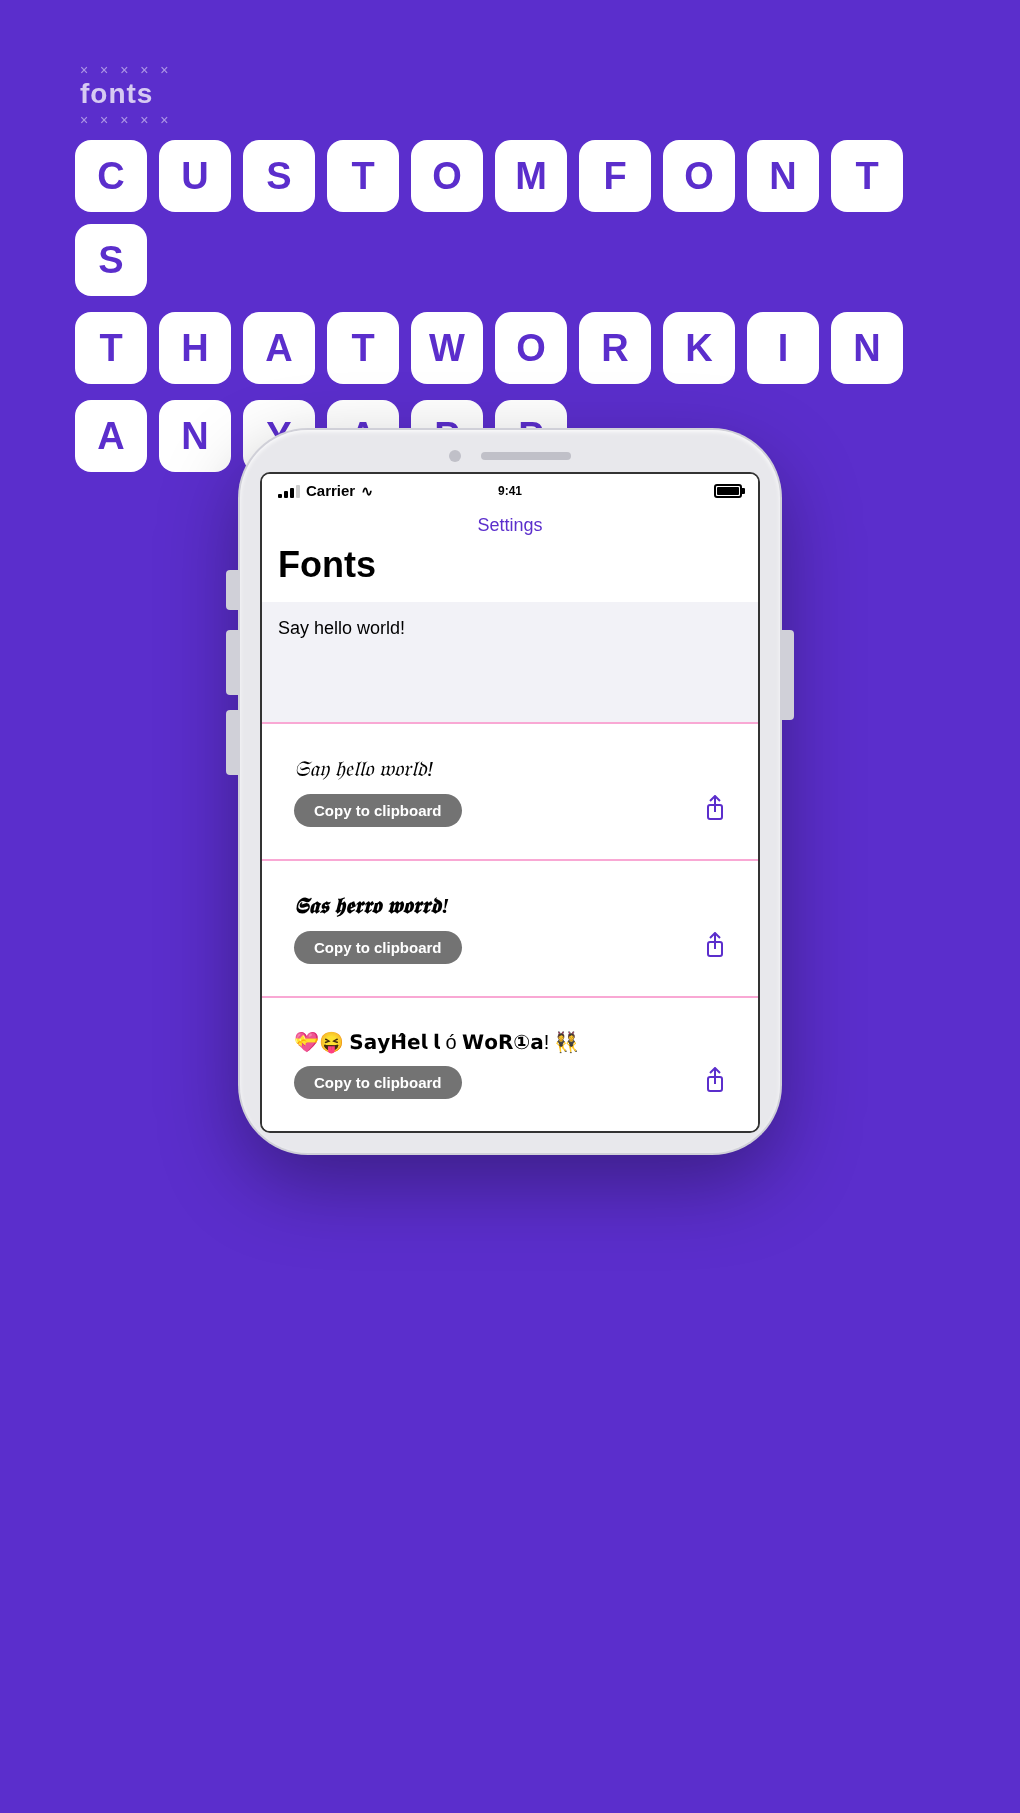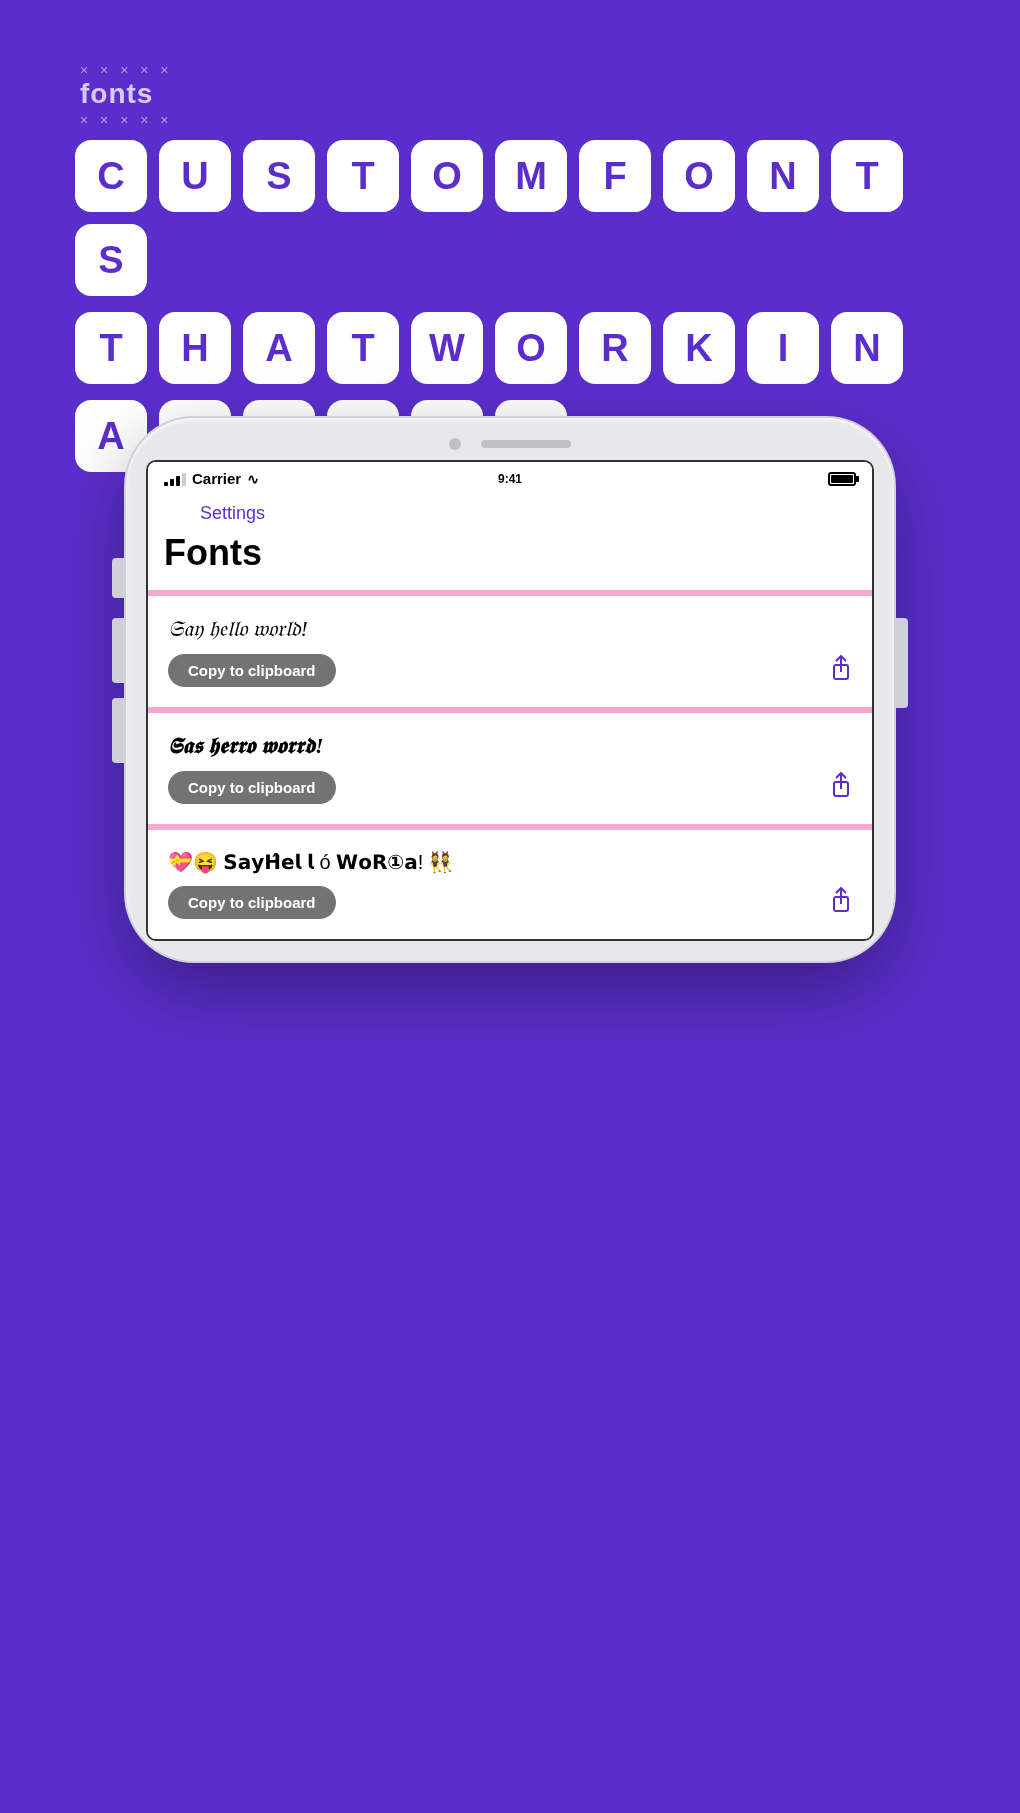--- a/index.html
+++ b/index.html
@@ -59,24 +59,24 @@
       border-radius: 16px;
       display: flex;
       align-items: center;
       justify-content: center;
       letter-spacing: 0;
     }
 
     
     .phone-wrapper {
       position: absolute;
-      top: 418px;
+      top: 430px;
       left: 50%;
       transform: translateX(-50%);
-      width: 768px;
+      width: 540px;
     }
 
     .phone-outer {
       background: #e8e8ec;
       border-radius: 68px;
       padding: 20px;
       box-shadow:
         0 0 0 2px #d0d0d8,
         0 30px 80px rgba(0,0,0,0.35),
         inset 0 2px 4px rgba(255,255,255,0.8);
@@ -231,24 +231,23 @@
     .battery-fill {
       width: 100%;
       height: 100%;
       background: #000;
       border-radius: 1px;
     }
 
     
     .app-header {
       display: flex;
-      justify-content: flex-start;
+      justify-content: center;
       padding: 8px 16px 4px;
       background: white;
-      margin-left: 36px;
     }
 
     .settings-link {
       color: #5B2ECC;
       font-size: 18px;
       font-weight: 400;
     }
 
     .app-title {
       padding: 4px 16px 16px;
@@ -266,22 +265,22 @@
       font-size: 18px;
       color: #000;
     }
 
     
     .font-list {
       background: white;
     }
 
     .font-item {
-      padding: 20px;
-      border-top: 6px solid #f9a8d4;
+      padding: 32px;
+      border-top: 2px solid #f9a8d4;
       position: relative;
     }
 
     .font-row {
       display: flex;
       align-items: center;
       justify-content: space-between;
     }
 
     .copy-btn {
@@ -406,20 +405,23 @@
           </div>
         </div>
       </div>
 
       <div class="app-header">
         <span class="settings-link">Settings</span>
       </div>
 
       <div class="app-title">Fonts</div>
 
+      <div class="input-area">
+        <span>Say hello world!</span>
+      </div>
 
       <div class="font-list">
 
         <div class="font-item">
           <div class="gothic-text">𝔖𝔞𝔶 𝔥𝔢𝔩𝔩𝔬 𝔴𝔬𝔯𝔩𝔡!</div>
           <div class="font-row">
             <button class="copy-btn">Copy to clipboard</button>
             <span class="share-icon">
               <svg width="22" height="26" viewBox="0 0 22 26" fill="none" xmlns="http://www.w3.org/2000/svg">
                 <rect x="4" y="10" width="14" height="14" rx="2" stroke="#5B2ECC" stroke-width="2" fill="none"></rect>

